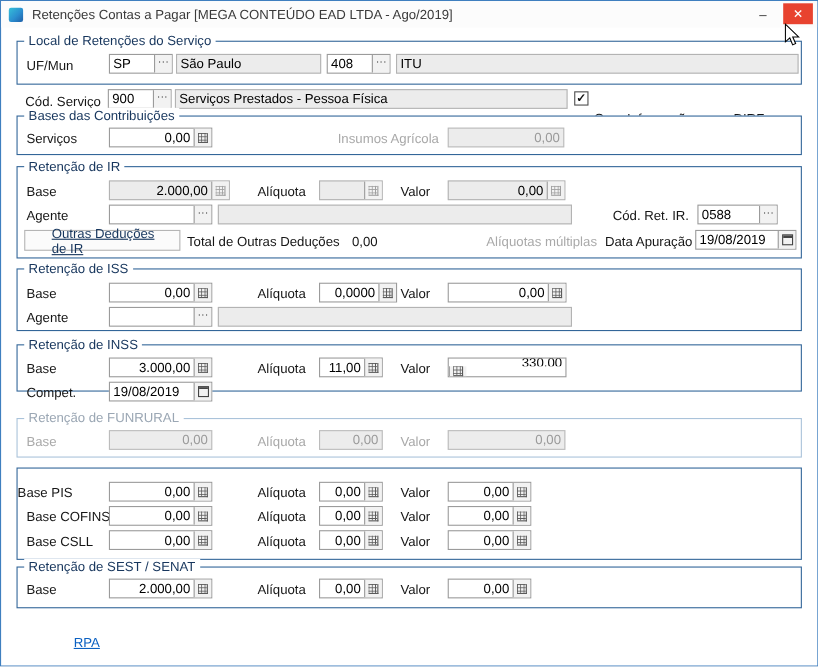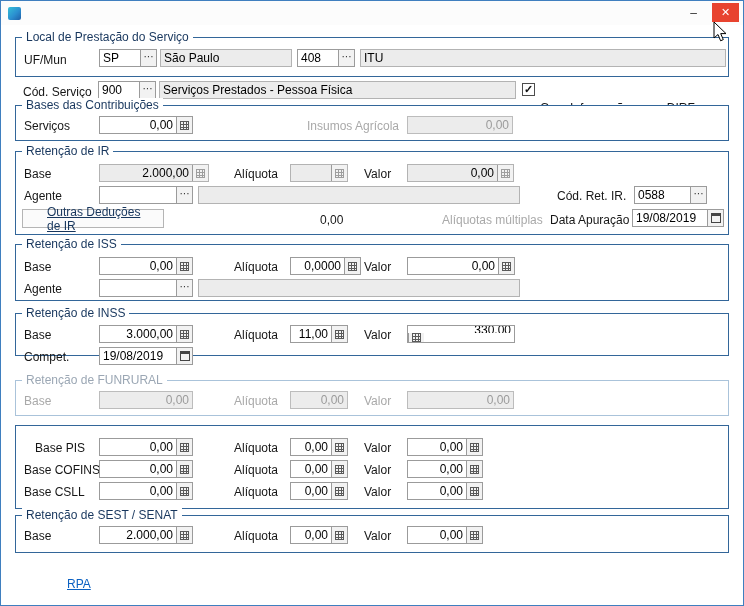--- a/index.html
+++ b/index.html
@@ -34,26 +34,27 @@
   .link{position:absolute;font-size:12px;color:#0b61c2;text-decoration:underline;cursor:pointer;margin-left:28px;}
   .cursor{position:absolute;left:712px;top:20px;}
 </style>
 </head>
 <body>
 
 <div class="window">
 
   <div class="titlebar">
     <span class="app-icon"></span>
+    <span class="title">Retenções Contas a Pagar [MEGA CONTEÚDO EAD LTDA - Ago/2019]</span>
   </div>
   <div class="cap-btn min-btn">–</div>
   <div class="cap-btn close-btn">✕</div>
 
   <div class="group" style="top:36px;height:40px;">
-    <span class="legend">Local de Prestação do Serviço</span>
+    <span class="legend">Local de Retenções do Serviço</span>
     <span class="lbl" style="left:8px;top:15px;">UF/Mun</span>
     <div class="fld" style="left:83px;top:11px;width:58px;">
       <span class="val">SP</span>
       <span class="ibtn">
           <span class="dots">···</span>
         </span>
     </div>
     <div class="fld ro" style="left:144px;top:11px;width:132px;">
       <span class="val">São Paulo</span>
     </div>
@@ -132,20 +133,21 @@
       <span class="val"></span>
     </div>
     <span class="lbl" style="left:541px;top:37px;">Cód. Ret. IR.</span>
     <div class="fld" style="left:618px;top:34px;width:73px;">
       <span class="val">0588</span>
       <span class="ibtn">
           <span class="dots">···</span>
         </span>
     </div>
     <div class="flatbtn" style="left:6px;top:57px;width:142px;padding-left:24px;">Outras Deduções de IR</div>
+    <span class="txt" style="left:154px;top:61px;">Total de Outras Deduções</span>
     <span class="txt" style="left:304px;top:61px;">0,00</span>
     <span class="lbl dis" style="left:426px;top:61px;">Alíquotas múltiplas</span>
     <span class="lbl" style="left:534px;top:61px;">Data Apuração</span>
     <div class="fld" style="left:616px;top:57px;width:92px;">
       <span class="val">19/08/2019</span>
       <span class="ibtn">
           <span class="cal-glyph"></span>
         </span>
     </div>
   </div>
@@ -228,21 +230,21 @@
       <span class="val num">0,00</span>
     </div>
     <span class="lbl dis" style="left:348px;top:13px;">Valor</span>
     <div class="fld dis" style="left:391px;top:10px;width:107px;">
       <span class="val num">0,00</span>
     </div>
   </div>
 
   <div class="group" style="top:424px;height:84px;">
 
-    <span class="lbl" style="left:19px;top:15px;">Base PIS</span>
+    <span class="lbl" style="left:0;top:15px;">Base PIS</span>
     <div class="fld" style="left:83px;top:12px;width:94px;">
       <span class="val num">0,00</span>
       <span class="ibtn">
           <span class="calc-glyph"></span>
         </span>
     </div>
     <span class="lbl" style="left:218px;top:15px;">Alíquota</span>
     <div class="fld" style="left:274px;top:12px;width:58px;">
       <span class="val num">0,00</span>
       <span class="ibtn">

